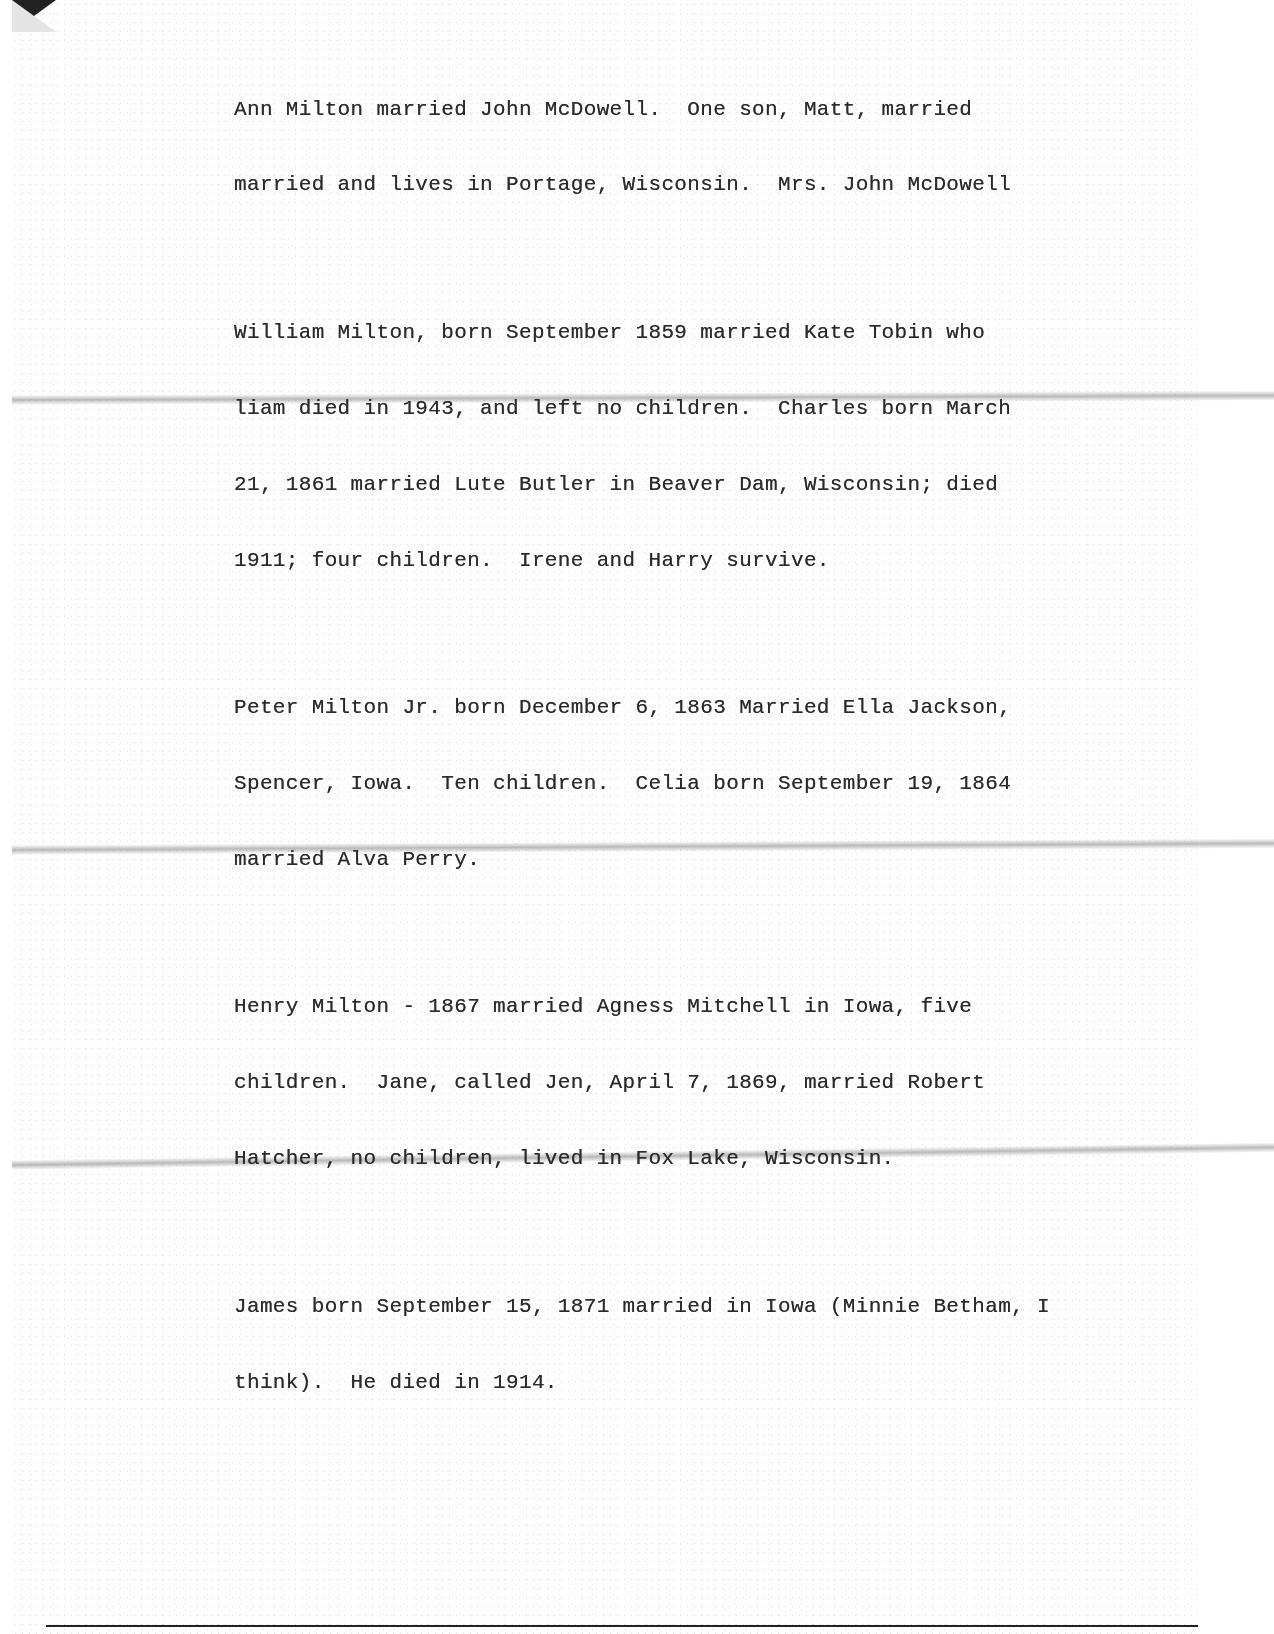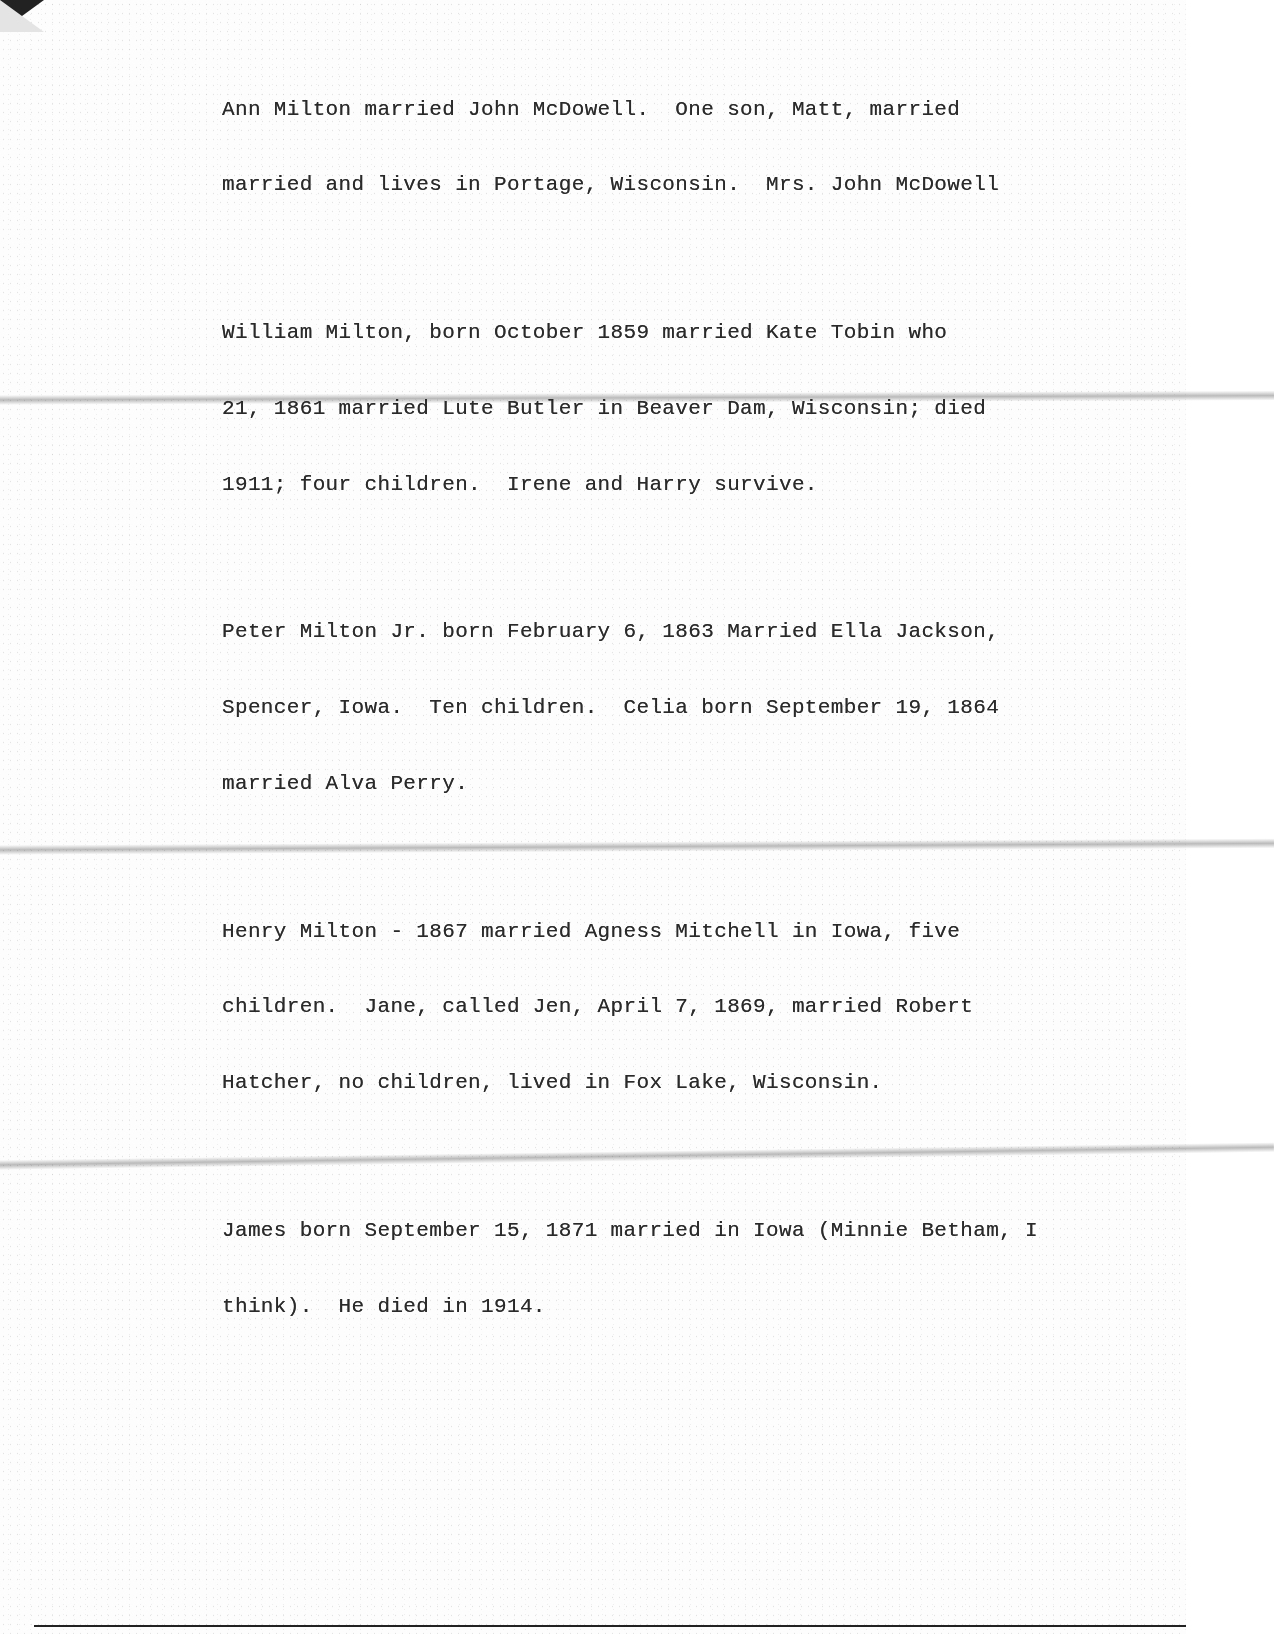--- a/index.html
+++ b/index.html
@@ -4,21 +4,21 @@
   <style>
     html, body { margin: 0; padding: 0; }
     body {
       width: 1274px; height: 1634px;
       background: #ffffff;
       position: relative;
       overflow: hidden;
       font-family: "Liberation Mono", "DejaVu Sans Mono", monospace;
     }
     .page {
-      position: absolute; left: 0; top: 0;
+      position: absolute; left: 12px; top: 0;
       width: 1186px; height: 1634px;
       background: #fdfdfd;
       background-image:
         radial-gradient(rgba(0,0,0,0.10) 0.6px, transparent 0.8px),
         radial-gradient(rgba(0,0,0,0.06) 0.6px, transparent 0.8px);
       background-size: 7px 9px, 11px 5px;
       background-position: 0 0, 3px 2px;
     }
     .fold-corner {
       position: absolute; left: 0; top: 0; width: 0; height: 0;
@@ -63,27 +63,28 @@
   <div class="bottom-edge"></div>
 
   <div class="content">
 
     <div class="para">
       <span class="line">Ann Milton married John McDowell.  One son, Matt, married</span>
       <span class="line">married and lives in Portage, Wisconsin.  Mrs. John McDowell</span>
     </div>
 
     <div class="para">
-      <span class="line">William Milton, born October 1859 married Kate Tobin who</span>
+      <span class="line">William Milton, born September 1859 married Kate Tobin who</span>
+      <span class="line">liam died in 1943, and left no children.  Charles born March</span>
       <span class="line">21, 1861 married Lute Butler in Beaver Dam, Wisconsin; died</span>
       <span class="line">1911; four children.  Irene and Harry survive.</span>
     </div>
 
     <div class="para">
-      <span class="line">Peter Milton Jr. born February 6, 1863 Married Ella Jackson,</span>
+      <span class="line">Peter Milton Jr. born December 6, 1863 Married Ella Jackson,</span>
       <span class="line">Spencer, Iowa.  Ten children.  Celia born September 19, 1864</span>
       <span class="line">married Alva Perry.</span>
     </div>
 
     <div class="para">
       <span class="line">Henry Milton - 1867 married Agness Mitchell in Iowa, five</span>
       <span class="line">children.  Jane, called Jen, April 7, 1869, married Robert</span>
       <span class="line">Hatcher, no children, lived in Fox Lake, Wisconsin.</span>
     </div>
 

